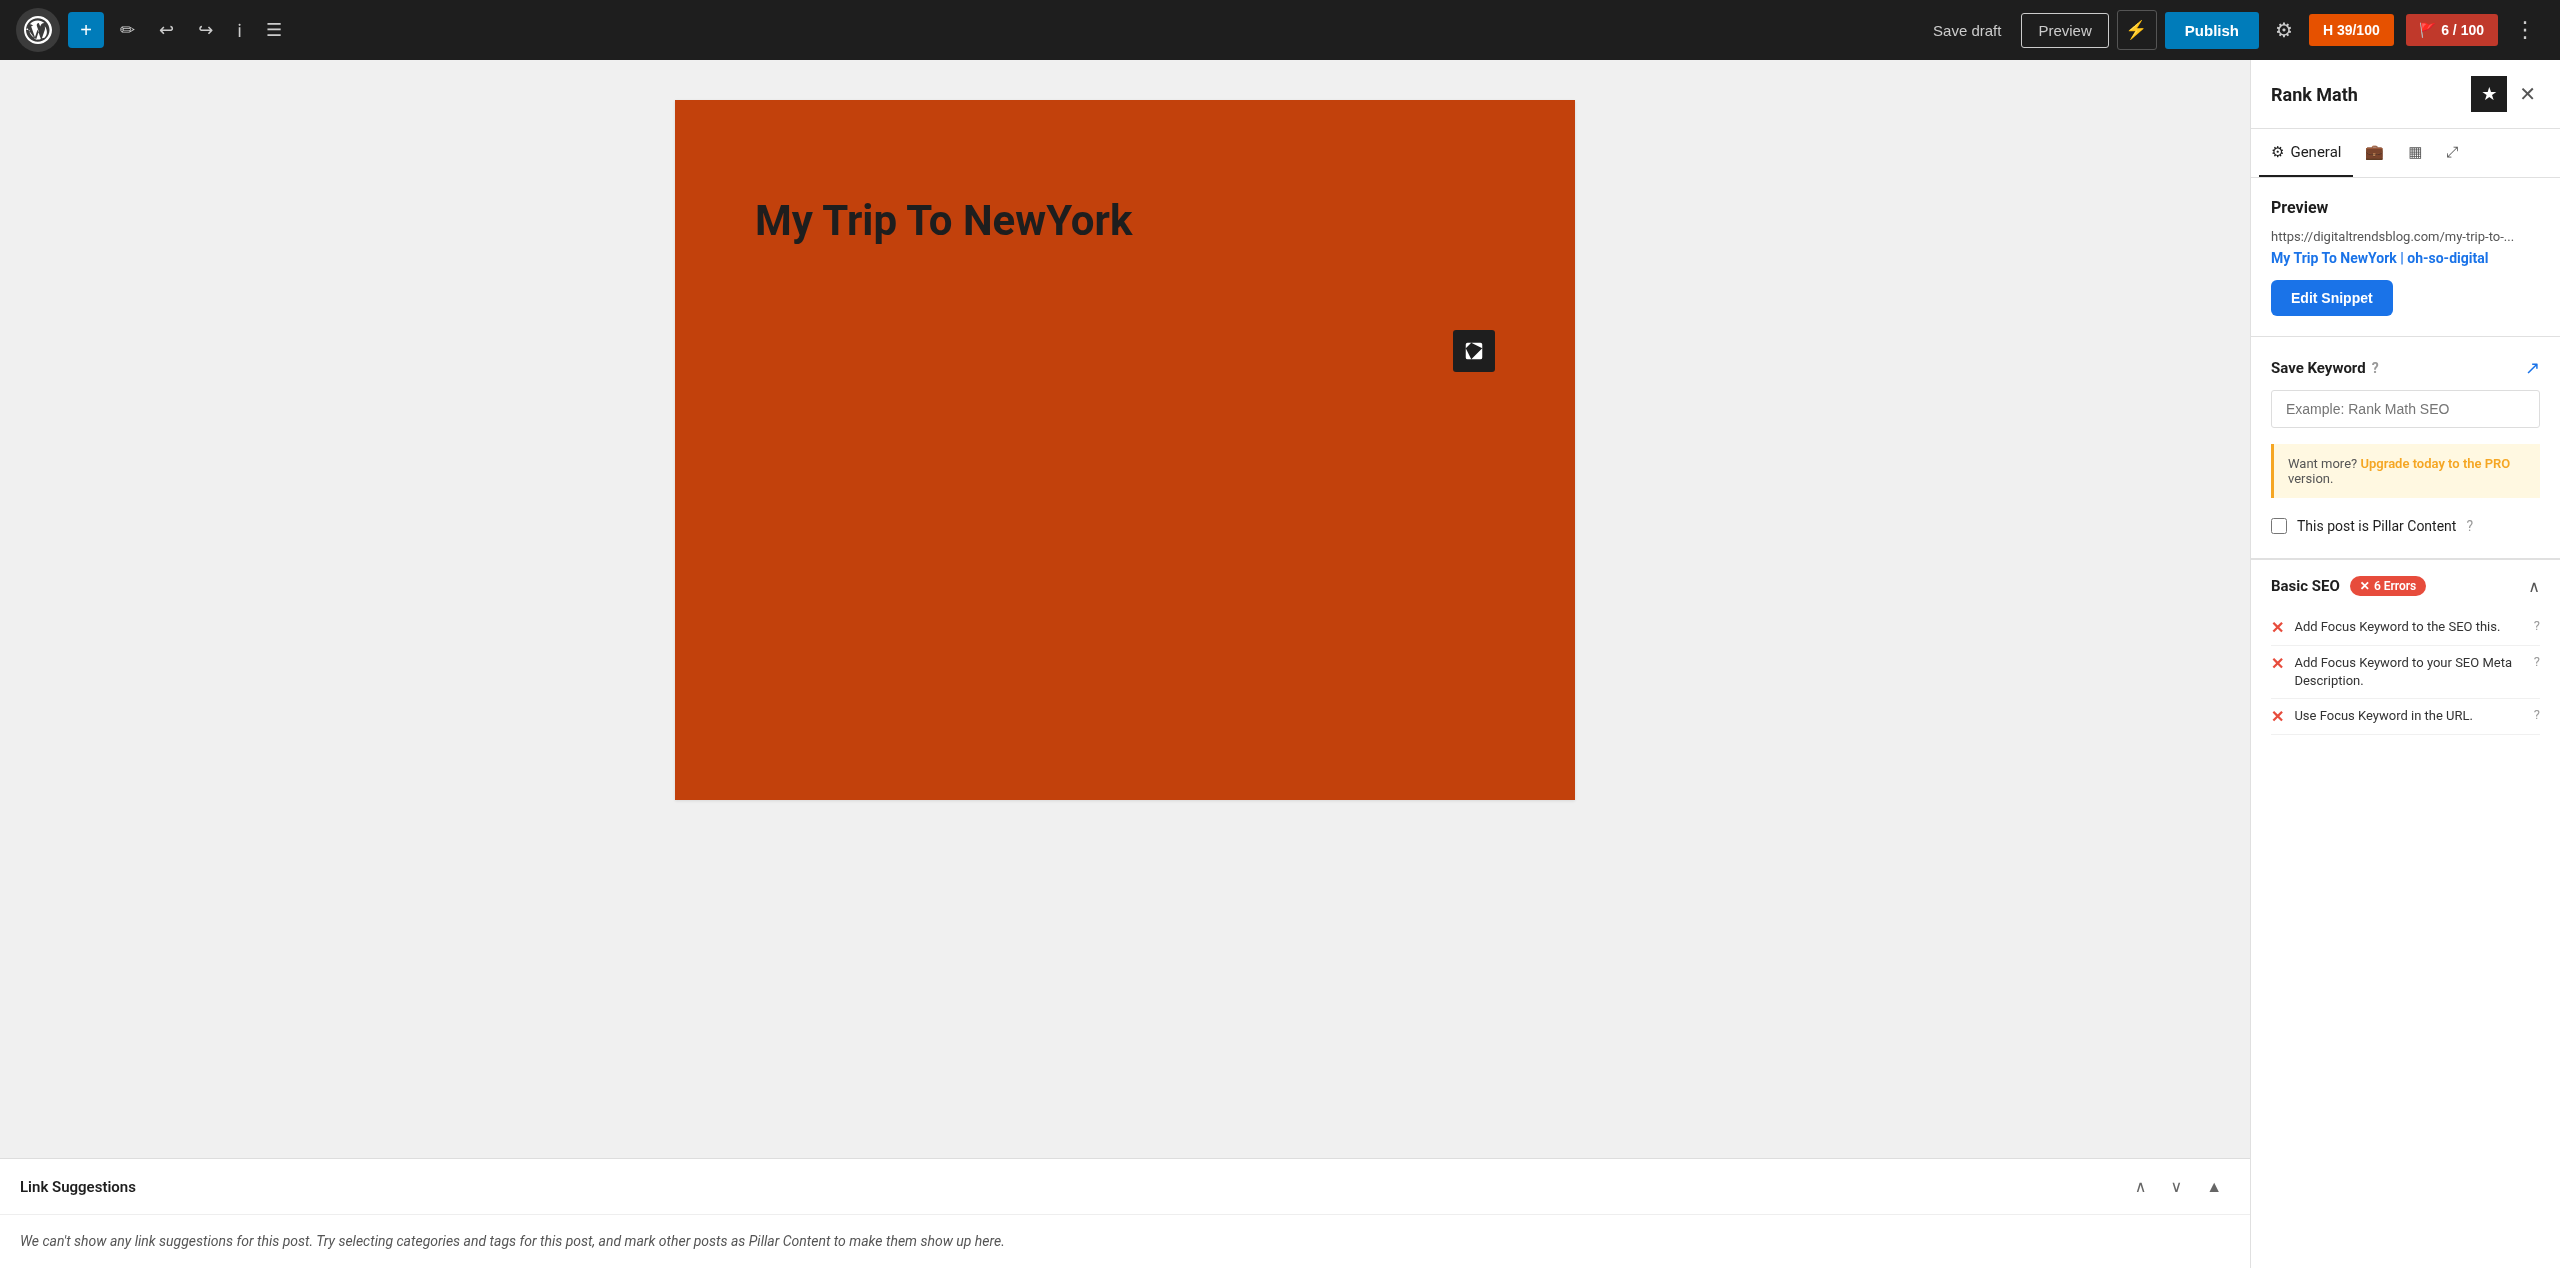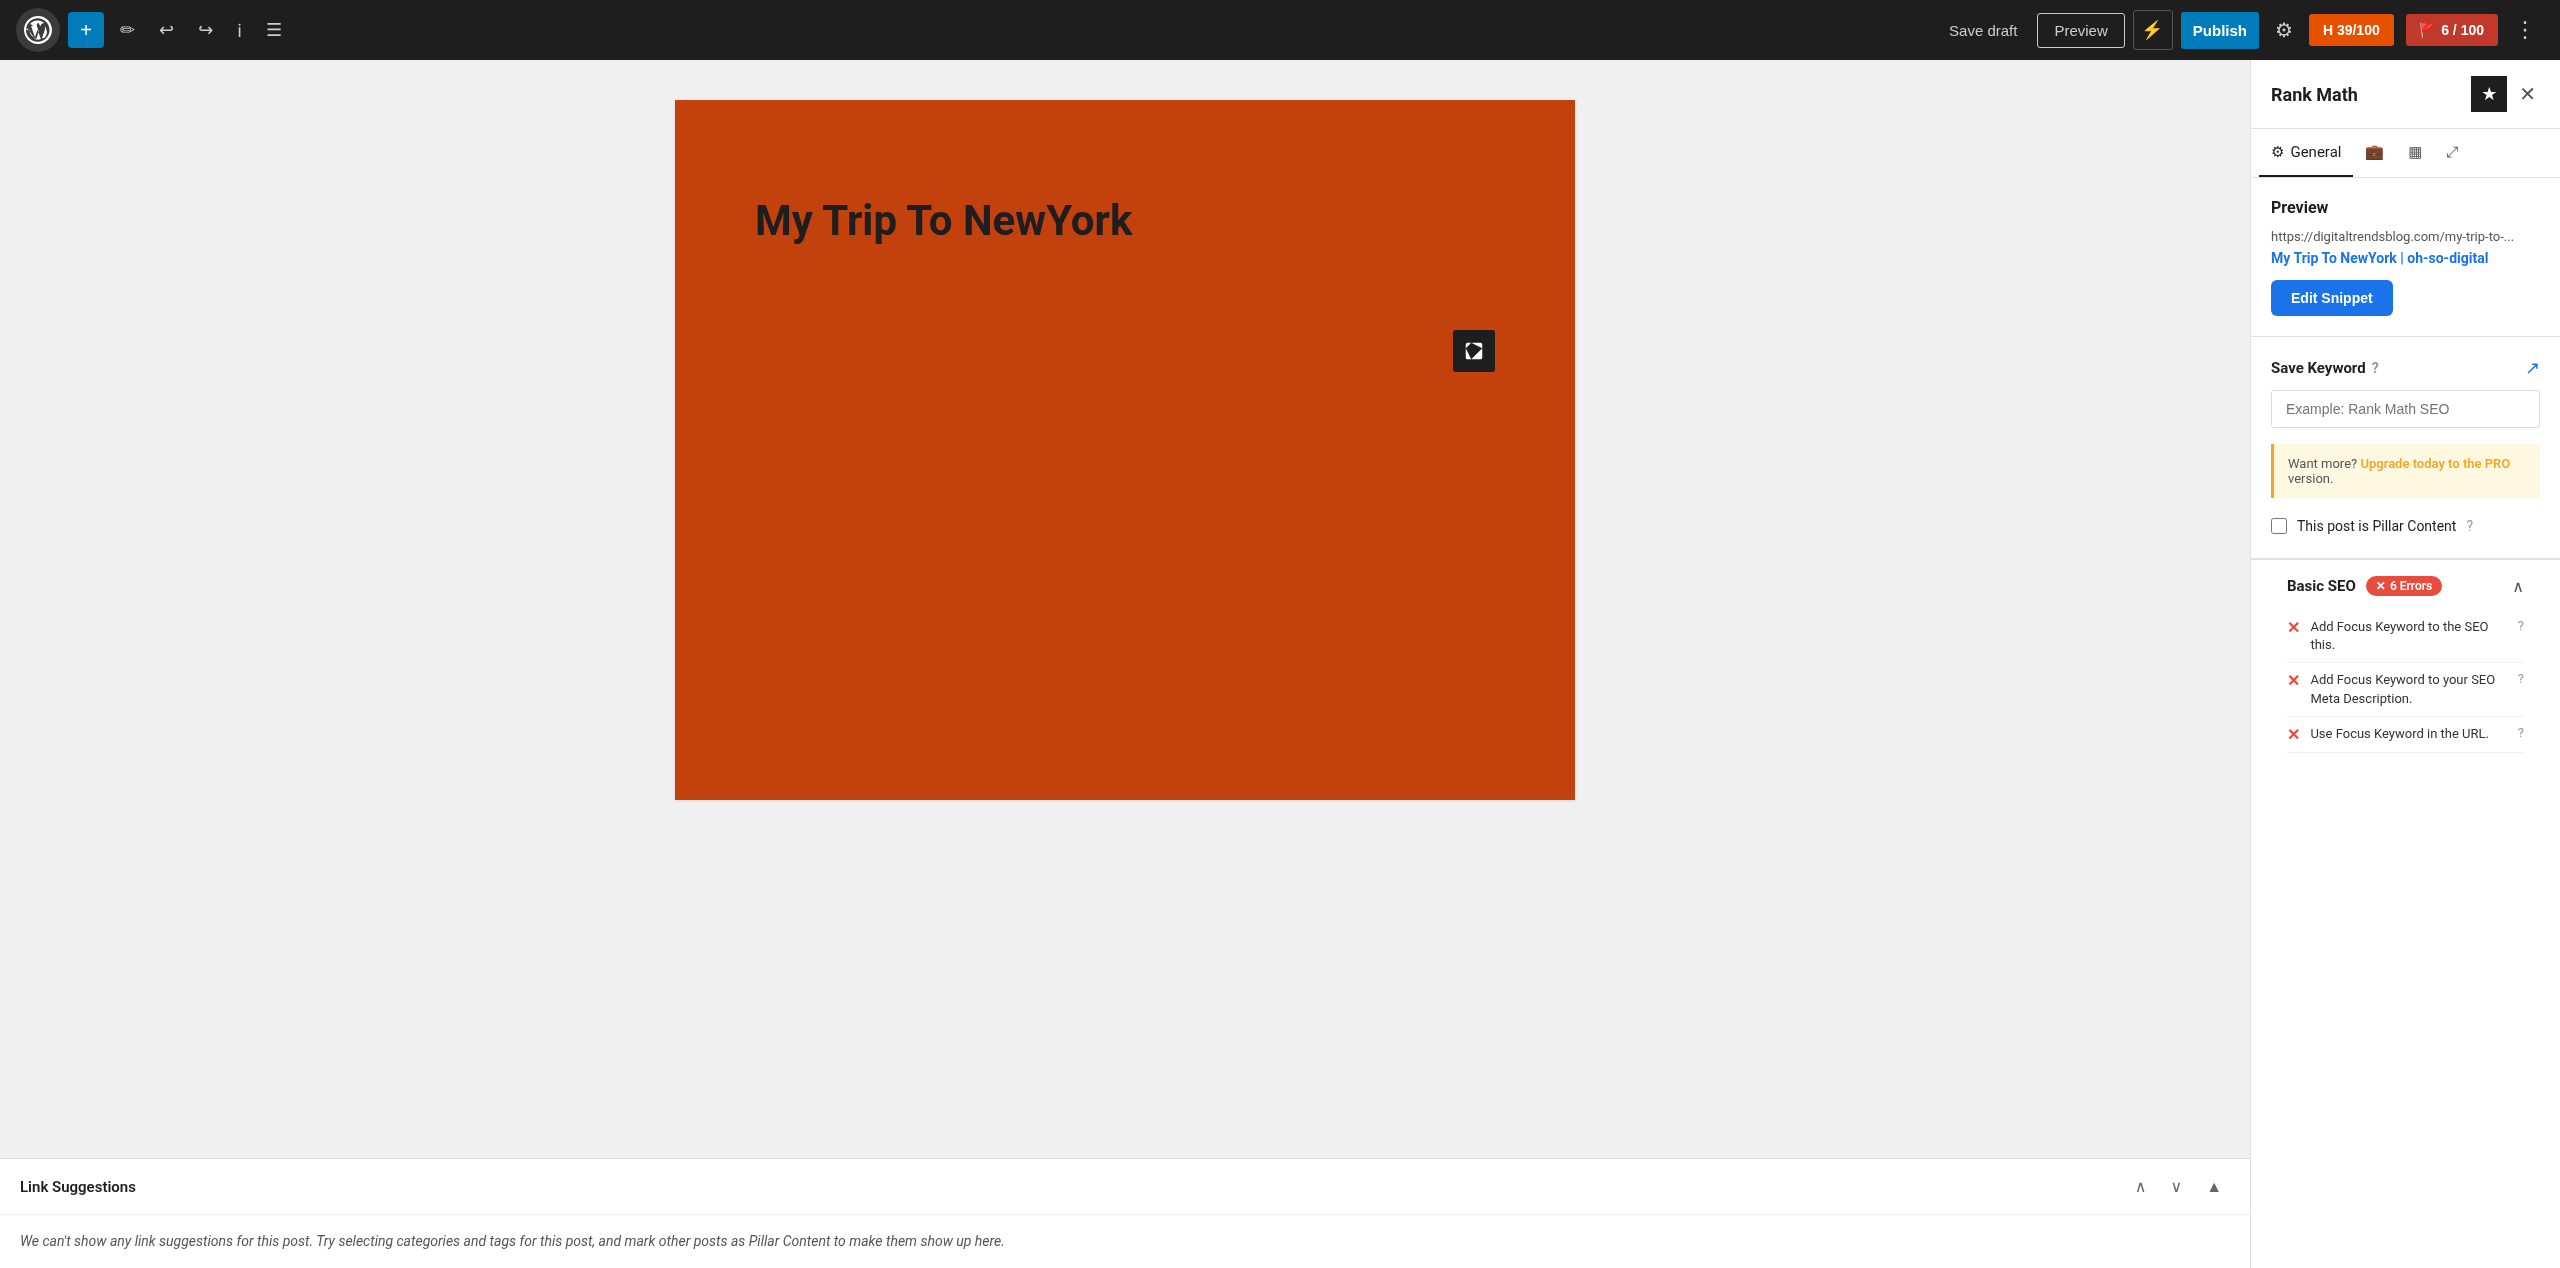--- a/index.html
+++ b/index.html
@@ -28,21 +28,21 @@
     }
     .preview-btn {
       background: none; border: 1px solid #ccc; color: #ccc; cursor: pointer; font-size: 15px;
       padding: 8px 16px; border-radius: 3px;
     }
     .lightning-btn {
       width: 40px; height: 40px; border: 1px solid #555; background: none; color: #ccc;
       cursor: pointer; border-radius: 3px; display: flex; align-items: center; justify-content: center; font-size: 18px;
     }
     .publish-btn {
-      background: #007cba; color: white; border: none; padding: 10px 12px;
+      background: #007cba; color: white; border: none; padding: 10px 20px;
       border-radius: 3px; font-size: 15px; font-weight: 600; cursor: pointer;
     }
     .gear-btn {
       background: none; border: none; color: #ccc; cursor: pointer; font-size: 20px; padding: 8px;
     }
     .seo-score-btn {
       background: #e65100; color: white; border: none; padding: 8px 14px;
       border-radius: 3px; font-size: 14px; font-weight: 600; cursor: pointer; display: flex; align-items: center; gap: 4px;
     }
     .seo-score-btn2 {
@@ -167,21 +167,21 @@
       padding: 12px 14px; font-size: 13px; color: #555;
     }
     .upgrade-link { color: #f5a623; font-weight: 600; text-decoration: none; }
 
     
     .pillar-section { display: flex; align-items: center; gap: 10px; padding: 4px 0; }
     .pillar-checkbox { width: 16px; height: 16px; cursor: pointer; }
     .pillar-label { font-size: 14px; color: #1e1e1e; }
 
     
-    .basic-seo-section { padding: 16px 36px; border-top: 1px solid #e0e0e0; }
+    .basic-seo-section { padding: 16px 20px; border-top: 1px solid #e0e0e0; }
     .basic-seo-header {
       display: flex; align-items: center; justify-content: space-between; cursor: pointer;
     }
     .basic-seo-title-area { display: flex; align-items: center; gap: 10px; }
     .basic-seo-title { font-size: 15px; font-weight: 700; color: #1e1e1e; }
     .errors-badge {
       background: #e74c3c; color: white; font-size: 12px; font-weight: 600;
       padding: 3px 10px; border-radius: 12px; display: flex; align-items: center; gap: 4px;
     }
     .chevron-up { font-size: 16px; color: #555; }

